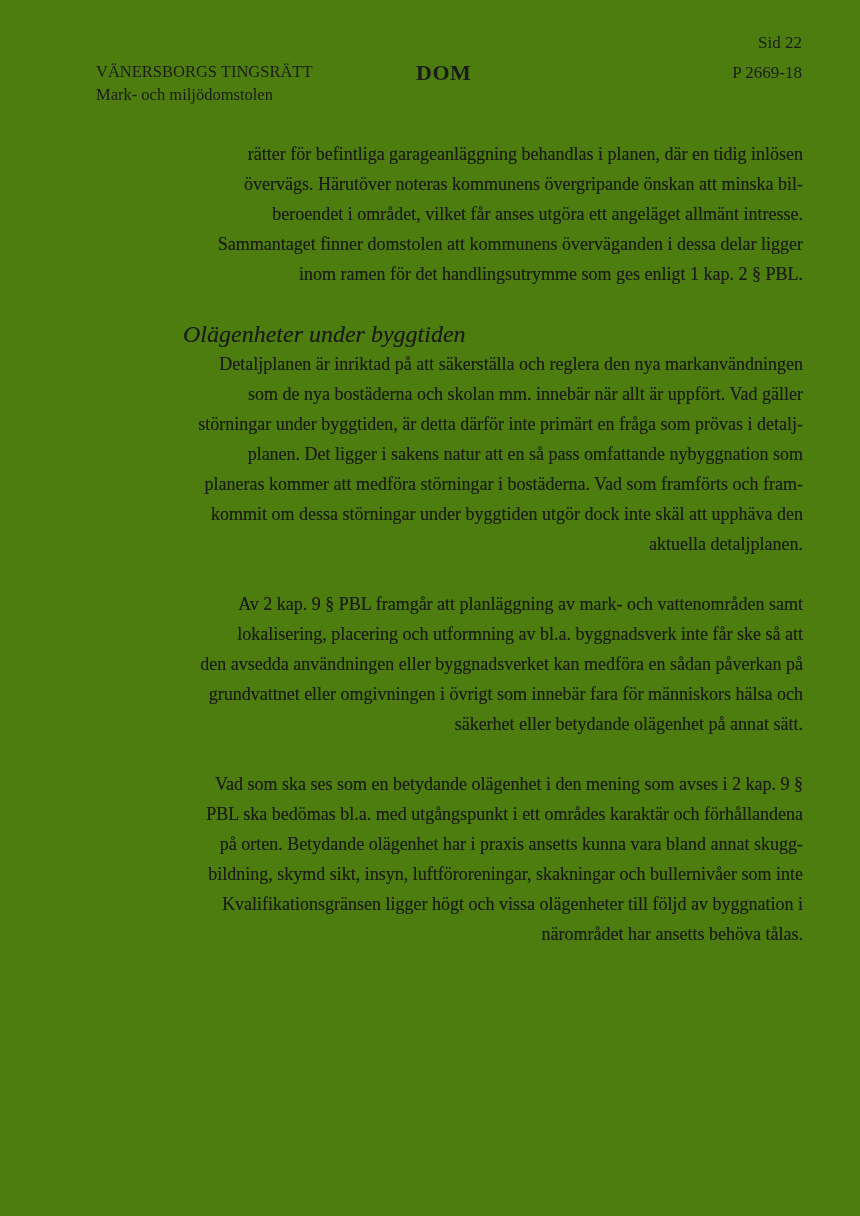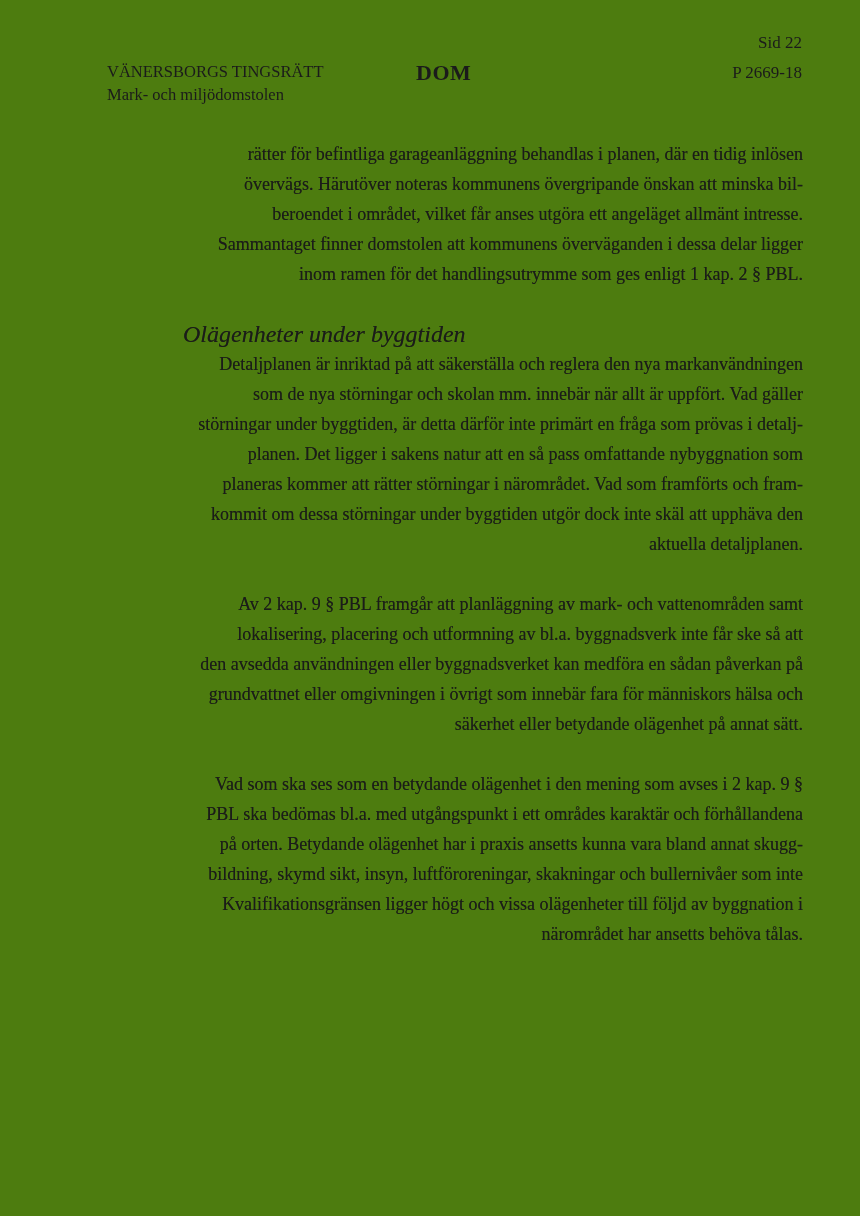--- a/index.html
+++ b/index.html
@@ -22,21 +22,21 @@
     top: 28px;
     right: 58px;
     text-align: right;
     font-size: 17px;
     line-height: 30px;
     white-space: nowrap;
   }
   .header-left {
     position: absolute;
     top: 60px;
-    left: 107px;
+    left: 96px;
     font-size: 16.5px;
     line-height: 23px;
     white-space: nowrap;
     font-family: Liberation Serif, serif;
   }
   .doc-type {
     position: absolute;
     top: 60px;
     left: 416px;
     font-size: 22px;
@@ -90,24 +90,24 @@
       <div class="block-paragraph">
         <div class="text-line">rätter för befintliga garageanläggning behandlas i planen, där en tidig inlösen</div>
         <div class="text-line">övervägs. Härutöver noteras kommunens övergripande önskan att minska bil-</div>
         <div class="text-line">beroendet i området, vilket får anses utgöra ett angeläget allmänt intresse.</div>
         <div class="text-line">Sammantaget finner domstolen att kommunens överväganden i dessa delar ligger</div>
         <div class="text-line">inom ramen för det handlingsutrymme som ges enligt 1 kap. 2 § PBL.</div>
       </div>
       <div class="block-heading">Olägenheter under byggtiden</div>
       <div class="block-paragraph">
         <div class="text-line">Detaljplanen är inriktad på att säkerställa och reglera den nya markanvändningen</div>
-        <div class="text-line">som de nya störningar och skolan mm. innebär när allt är uppfört. Vad gäller</div>
+        <div class="text-line">som de nya bostäderna och skolan mm. innebär när allt är uppfört. Vad gäller</div>
         <div class="text-line">störningar under byggtiden, är detta därför inte primärt en fråga som prövas i detalj-</div>
         <div class="text-line">planen. Det ligger i sakens natur att en så pass omfattande nybyggnation som</div>
-        <div class="text-line">planeras kommer att rätter störningar i närområdet. Vad som framförts och fram-</div>
+        <div class="text-line">planeras kommer att medföra störningar i bostäderna. Vad som framförts och fram-</div>
         <div class="text-line">kommit om dessa störningar under byggtiden utgör dock inte skäl att upphäva den</div>
         <div class="text-line">aktuella detaljplanen.</div>
       </div>
       <div class="block-paragraph">
         <div class="text-line">Av 2 kap. 9 § PBL framgår att planläggning av mark- och vattenområden samt</div>
         <div class="text-line">lokalisering, placering och utformning av bl.a. byggnadsverk inte får ske så att</div>
         <div class="text-line">den avsedda användningen eller byggnadsverket kan medföra en sådan påverkan på</div>
         <div class="text-line">grundvattnet eller omgivningen i övrigt som innebär fara för människors hälsa och</div>
         <div class="text-line">säkerhet eller betydande olägenhet på annat sätt.</div>
       </div>

